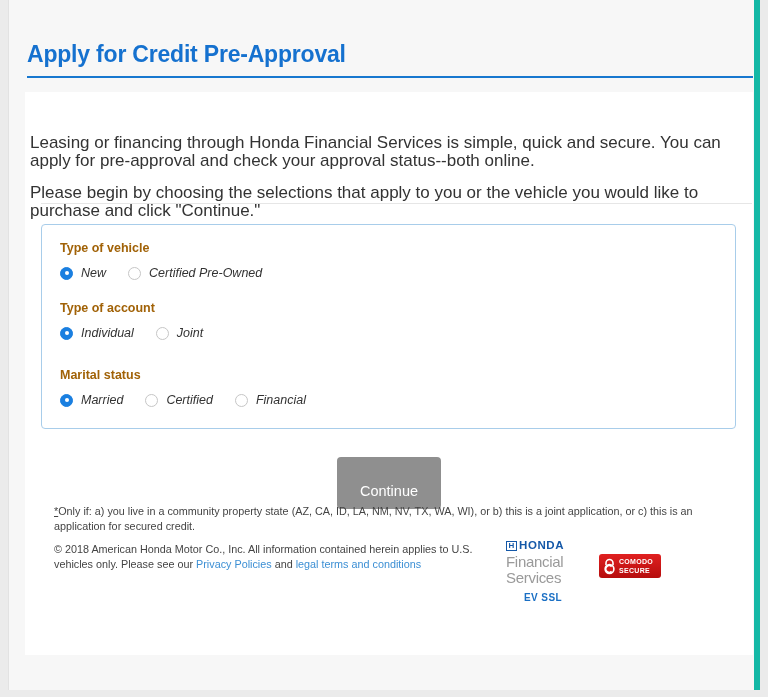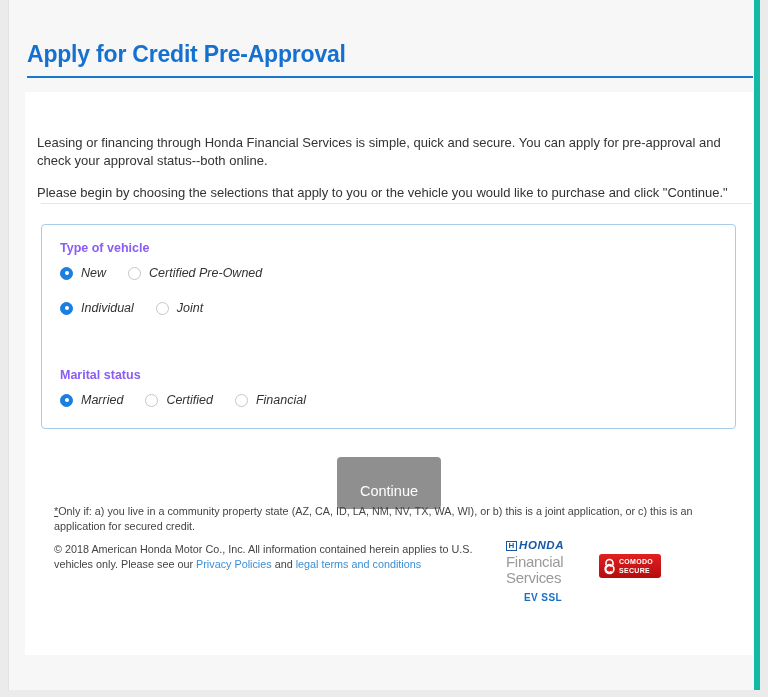--- a/index.html
+++ b/index.html
@@ -52,24 +52,24 @@
     position: absolute;
     left: 16px;
     top: 92px;
     width: 728px;
     height: 563px;
     background: #ffffff;
     box-sizing: border-box;
   }
   .intro {
     position: absolute;
-    left: 12px;
+    left: 5px;
     top: 42px;
     width: 697px;
-    font-size: 13px;
+    font-size: 17px;
     line-height: 18px;
     color: #333333;
   }
   .intro p {
     margin: 0 0 14px 0;
   }
   .intro p:last-child {
     margin-bottom: 0;
   }
   .divider {
@@ -94,21 +94,21 @@
   .group {
     position: absolute;
     left: 18px;
   }
   .group-1 { top: 16px; }
   .group-2 { top: 76px; }
   .group-3 { top: 143px; }
   .group-label {
     font-size: 12.5px;
     font-weight: bold;
-    color: #8b5cf6;
+    color: #a16207;
     margin-bottom: 11px;
   }
   .options {
     display: flex;
     align-items: center;
   }
   .option {
     display: flex;
     align-items: center;
     margin-right: 22px;
@@ -215,21 +215,20 @@
     color: #1458a8;
     line-height: 1;
     margin-right: 2px;
   }
   .honda-word {
     font-size: 11.5px;
     font-weight: bold;
     color: #1458a8;
     letter-spacing: 0.6px;
     line-height: 1;
-    font-style: italic;
   }
   .hfs-text {
     font-size: 15px;
     color: #9a9a9a;
     line-height: 16px;
     letter-spacing: -0.3px;
   }
   .ev-ssl {
     margin-top: 6px;
     margin-left: 18px;
@@ -293,20 +292,21 @@
               <span class="option-label">New</span>
             </div>
             <div class="option">
               <span class="radio"></span>
               <span class="option-label">Certified Pre-Owned</span>
             </div>
           </div>
         </div>
 
         <div class="group group-2">
+          <div class="group-label">Type of account</div>
           <div class="options">
             <div class="option">
               <span class="radio checked"></span>
               <span class="option-label">Individual</span>
             </div>
             <div class="option">
               <span class="radio"></span>
               <span class="option-label">Joint</span>
             </div>
           </div>

